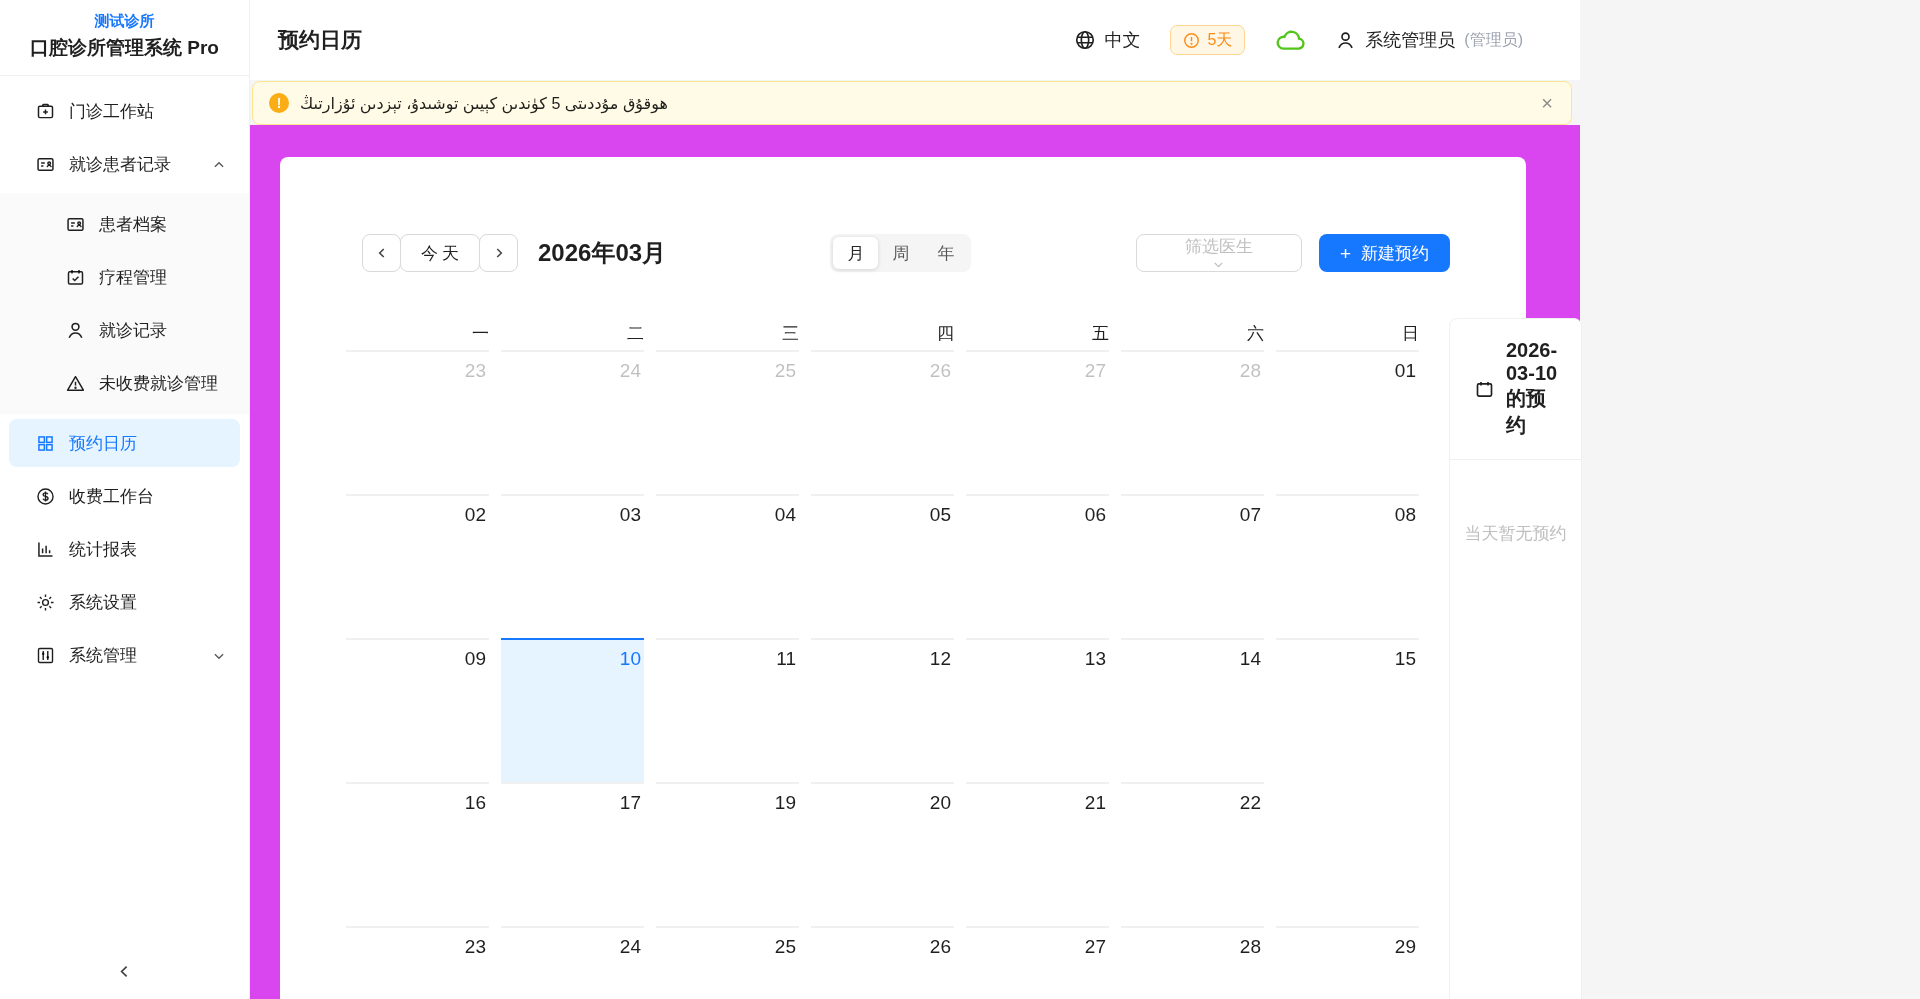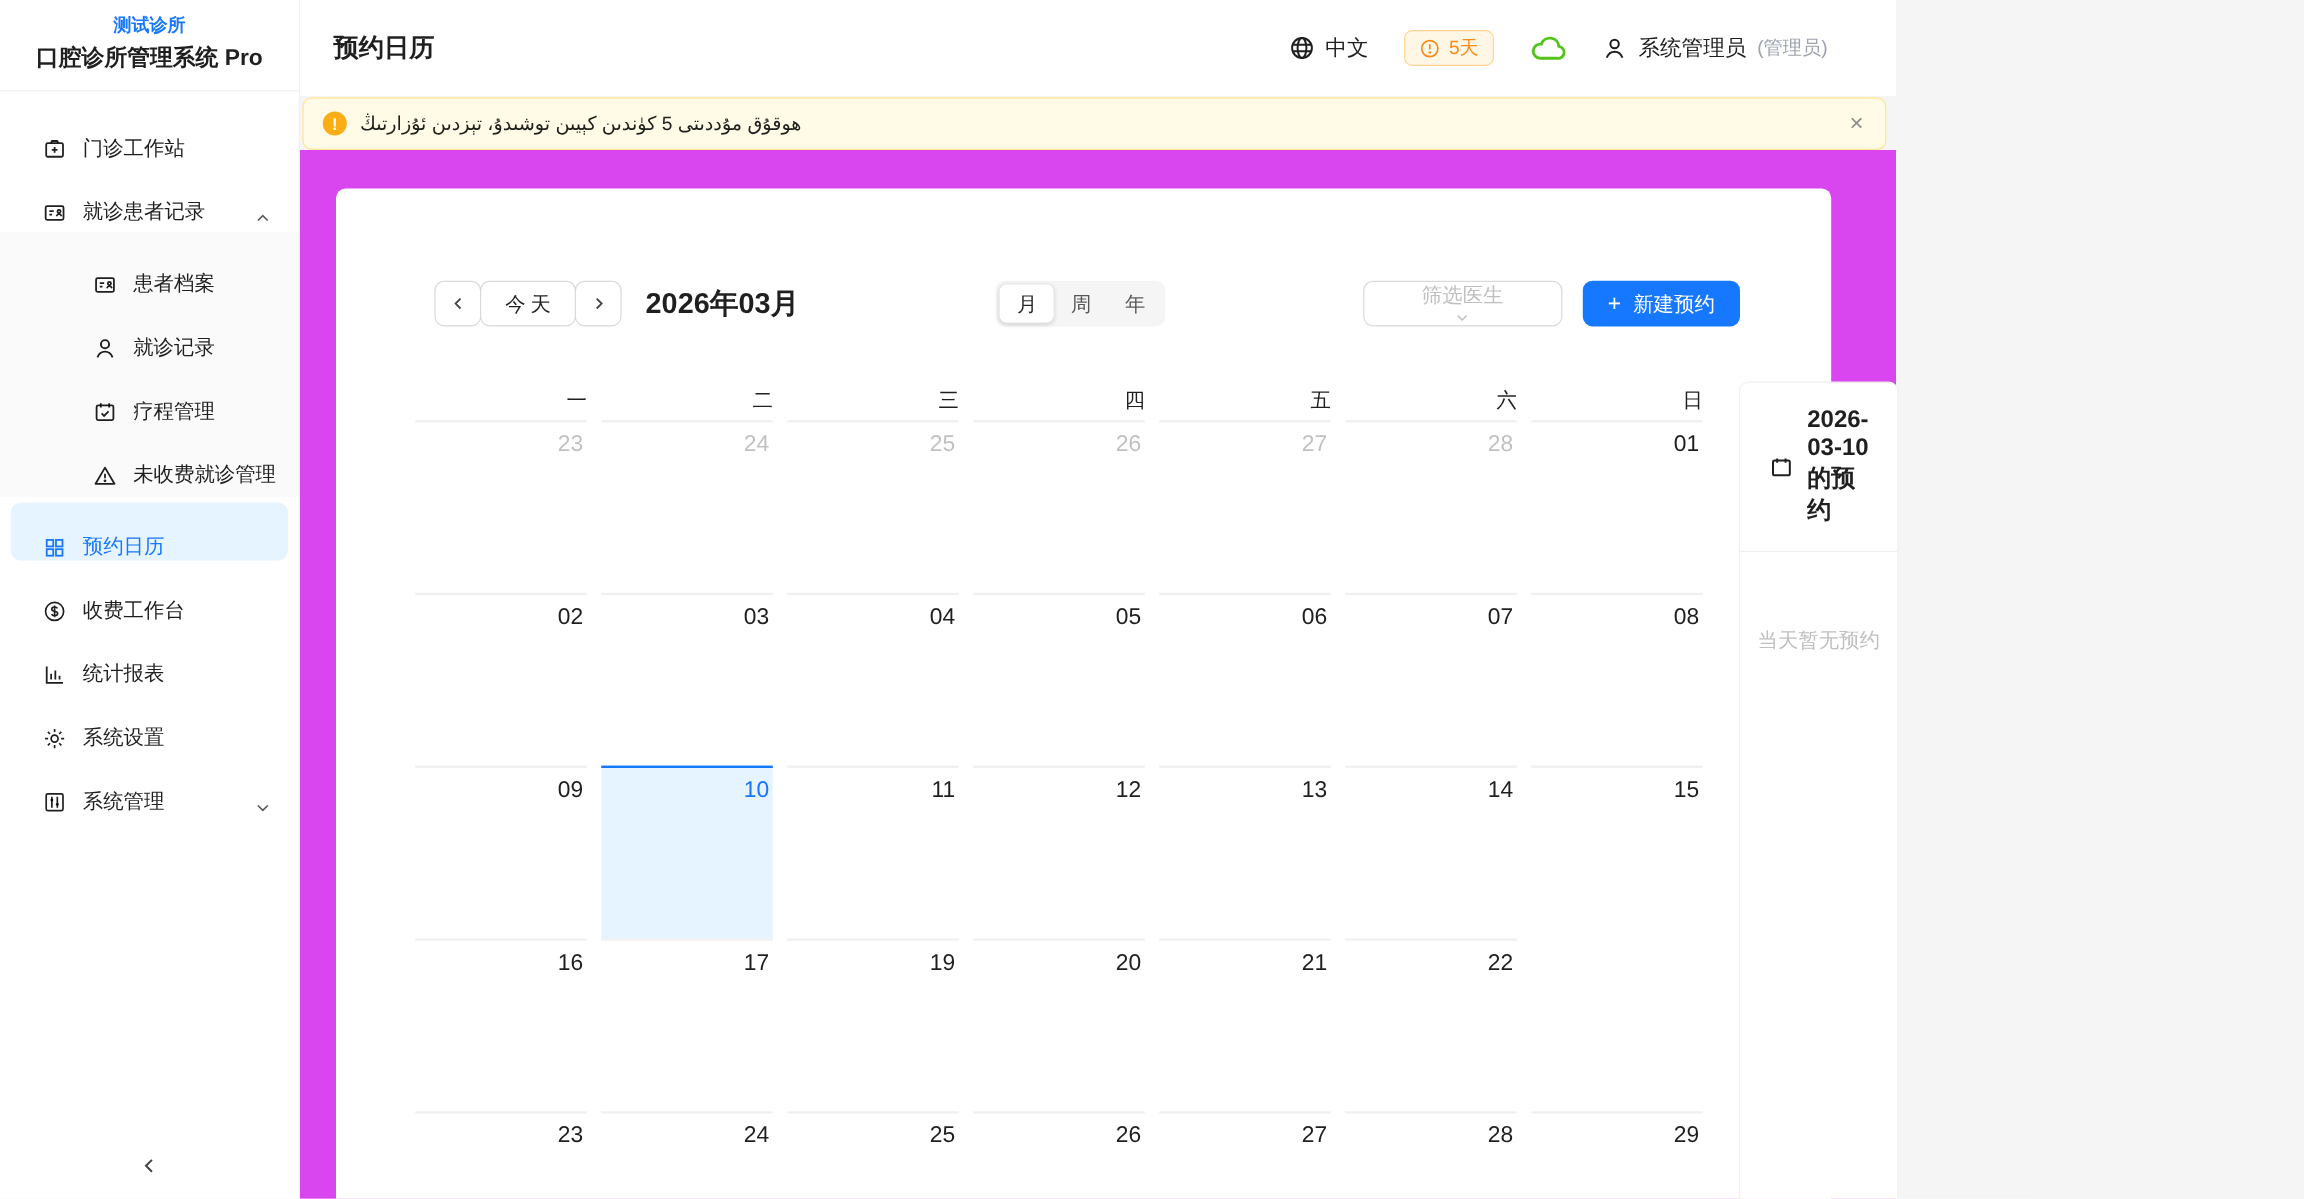--- a/index.html
+++ b/index.html
@@ -6,27 +6,27 @@
   html,body { width:1920px; height:999px; overflow:hidden; }
   body { font-family:"Liberation Sans","DejaVu Sans",sans-serif; background:#f5f5f5; color:rgba(0,0,0,.88); }
   .app { display:flex; width:1580px; height:999px; }
 
   
   .sidebar { width:250px; background:#fff; border-right:1px solid #f0f0f0; display:flex; flex-direction:column; flex-shrink:0; }
   .logo { text-align:center; padding:12px 8px 14px; border-bottom:1px solid #f0f0f0; }
   .logo-badge { font-size:15px; color:#1677ff; font-weight:700; margin-bottom:4px; }
   .logo-title { font-size:19px; font-weight:700; color:#1f1f1f; }
   .menu { flex:1; padding:6px 0 0; overflow:hidden; }
-  .menu-item { display:flex; align-items:flex-end; height:48px; margin:5px 9px; padding:0 14px 0 26px; border-radius:8px; font-size:17px; color:rgba(0,0,0,.88); cursor:pointer; }
+  .menu-item { display:flex; align-items:center; height:48px; margin:5px 9px; padding:0 14px 0 26px; border-radius:8px; font-size:17px; color:rgba(0,0,0,.88); cursor:pointer; }
   .menu-item .mi-icon { width:21px; height:21px; margin-right:13px; flex-shrink:0; display:inline-flex; }
   .menu-item .mi-icon svg { width:100%; height:100%; }
   .menu-item .mi-label { flex:1; white-space:nowrap; }
   .menu-item .mi-chevron { width:14px; height:14px; color:rgba(0,0,0,.65); }
   .menu-item.sub { padding-left:56px; }
-  .submenu-bg { background:rgba(0,0,0,.02); padding:2px 12px; }
+  .submenu-bg { background:rgba(0,0,0,.02); padding:2px 0; }
   .menu-item.selected { background:#e6f4ff; color:#1677ff; }
   .sidebar-footer { height:56px; display:flex; align-items:center; justify-content:center; }
   .collapse-btn { width:32px; height:32px; display:flex; align-items:center; justify-content:center; color:#434343; cursor:pointer; }
 
   
   .main { flex:1; display:flex; flex-direction:column; min-width:0; }
   .topbar { height:80px; background:#fff; display:flex; align-items:center; padding:0 57px 0 28px; flex-shrink:0; }
   .page-title { font-size:21px; font-weight:700; color:#1f1f1f; }
   .topbar-right { margin-left:auto; display:flex; align-items:center; gap:30px; }
   .lang { display:flex; align-items:center; gap:8px; font-size:18px; cursor:pointer; }
@@ -128,36 +128,36 @@
                 <rect x="3.5" y="5.5" width="17" height="13" rx="1.5"></rect>
                 <path d="M7 10.2h4.2M7 13.6h2.6"></path>
                 <circle cx="16.2" cy="10.6" r="1.5"></circle>
                 <path d="M13.8 15c.4-1.3 1.3-2 2.4-2s2 .7 2.4 2"></path>
               </svg>
             </span>
             <span class="mi-label">患者档案</span>
           </div>
           <div class="menu-item sub">
             <span class="mi-icon">
-              <svg viewBox="0 0 24 24" fill="none" stroke="currentColor" stroke-width="1.8">
-                <circle cx="12" cy="7.8" r="3.9"></circle>
-                <path d="M4.8 20.3c1.5-3.7 4.1-5.4 7.2-5.4s5.7 1.7 7.2 5.4"></path>
-              </svg>
-            </span>
-            <span class="mi-label">就诊记录</span>
-          </div>
-          <div class="menu-item sub">
-            <span class="mi-icon">
               <svg viewBox="0 0 24 24" fill="none" stroke="currentColor" stroke-width="1.7">
                 <rect x="4" y="5.5" width="16" height="14" rx="1.5"></rect>
                 <path d="M8 3.5v4M16 3.5v4"></path>
                 <path d="M8.8 13.2l2.3 2.3 4.3-4.4"></path>
               </svg>
             </span>
             <span class="mi-label">疗程管理</span>
+          </div>
+          <div class="menu-item sub">
+            <span class="mi-icon">
+              <svg viewBox="0 0 24 24" fill="none" stroke="currentColor" stroke-width="1.8">
+                <circle cx="12" cy="7.8" r="3.9"></circle>
+                <path d="M4.8 20.3c1.5-3.7 4.1-5.4 7.2-5.4s5.7 1.7 7.2 5.4"></path>
+              </svg>
+            </span>
+            <span class="mi-label">就诊记录</span>
           </div>
           <div class="menu-item sub">
             <span class="mi-icon">
               <svg viewBox="0 0 24 24" fill="none" stroke="currentColor" stroke-width="1.7">
                 <path d="M12 4.2 21 19.6H3Z" stroke-linejoin="round"></path>
                 <path d="M12 10v4.3"></path>
                 <circle cx="12" cy="16.8" r="0.5" fill="currentColor"></circle>
               </svg>
             </span>
             <span class="mi-label">未收费就诊管理</span>

